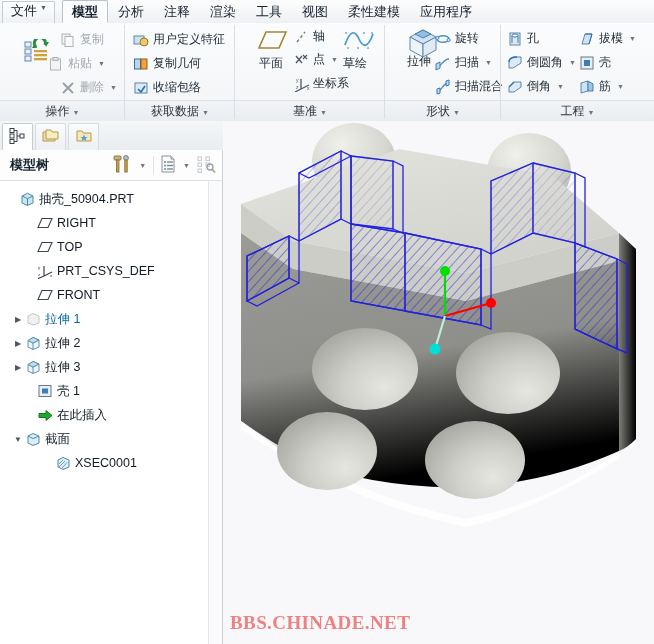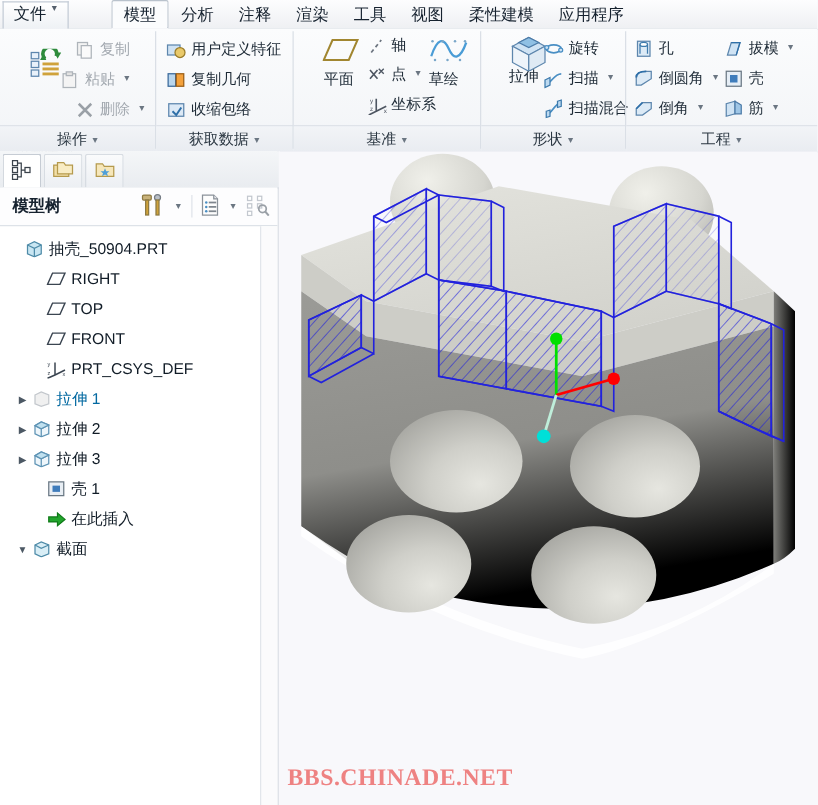--- a/index.html
+++ b/index.html
@@ -26,23 +26,23 @@
     background:linear-gradient(#ffffff,#eef1f5);
     font-size:13px;color:#14212e;
   }
   .file-btn .car{font-size:7px;color:#55606c;transform:translateY(2px);}
   .mtabs{display:flex;align-items:flex-end;margin-left:7px;}
   .mtab{
     height:20px;padding:0 9px;display:flex;align-items:center;
     font-size:13px;color:#16222f;border:1px solid transparent;
   }
   .mtab.active{
-    font-weight:normal;background:#fbfcfd;
+    font-weight:bold;background:#fbfcfd;
     border:1px solid #b9c2cc;border-bottom:1px solid #fbfcfd;
-    height:21px;border-radius:2px 2px 0 0;margin-left:27px;
+    height:21px;border-radius:2px 2px 0 0;
   }
 
   
   .ribbon{
     position:absolute;left:0;top:23px;width:654px;height:98px;
     background:linear-gradient(#fbfcfd,#f2f4f7);
     border-bottom:1px solid #c3cad3;
   }
   .rgroup{position:absolute;top:0;height:98px;}
   .rgroup .gbody{height:76px;position:relative;}
@@ -528,40 +528,40 @@
           <svg width="16" height="12" viewBox="0 0 16 12">
             <path d="M5 1.5 L15 1.5 L11 10.5 L1 10.5 Z" fill="none" stroke="#3b4551" stroke-width="1.1"></path>
           </svg>
           </span>
         <span class="tlbl">TOP</span>
       </div>
 
       <div class="trow" style="padding-left:24px;">
         <span class="arw"></span>
         <span class="tico">
-          <svg width="16" height="12" viewBox="0 0 16 12">
-            <path d="M5 1.5 L15 1.5 L11 10.5 L1 10.5 Z" fill="none" stroke="#3b4551" stroke-width="1.1"></path>
-          </svg>
-          </span>
-        <span class="tlbl">FRONT</span>
-      </div>
-
-      <div class="trow" style="padding-left:24px;">
-        <span class="arw"></span>
-        <span class="tico">
           <svg width="17" height="15" viewBox="0 0 17 15">
             <path d="M7 12 L7 2 M7 12 L15 8 M7 12 L1 14.6" stroke="#3b4551" stroke-width="1.2" fill="none"></path>
             <text x="1" y="5" font-size="4.4" fill="#3b4551">y</text>
             <text x="1" y="12" font-size="4.4" fill="#3b4551">z</text>
             <text x="13" y="13" font-size="4.4" fill="#3b4551">x</text>
           </svg>
           </span>
         <span class="tlbl">PRT_CSYS_DEF</span>
       </div>
 
+      <div class="trow" style="padding-left:24px;">
+        <span class="arw"></span>
+        <span class="tico">
+          <svg width="16" height="12" viewBox="0 0 16 12">
+            <path d="M5 1.5 L15 1.5 L11 10.5 L1 10.5 Z" fill="none" stroke="#3b4551" stroke-width="1.1"></path>
+          </svg>
+          </span>
+        <span class="tlbl">FRONT</span>
+      </div>
+
       <div class="trow dim" style="padding-left:12px;">
         <span class="arw">▶</span>
         <span class="tico">
           <svg width="15" height="14" viewBox="0 0 15 14">
             <path d="M2 4 L7 1.5 L13 4 L13 11 L7 13 L2 11 Z" fill="#f0f0f0" stroke="#c3c7cc"></path>
           </svg>
           </span>
         <span class="tlbl">拉伸 1</span>
       </div>
 
@@ -614,20 +614,30 @@
         <span class="arw">▼</span>
         <span class="tico">
           <svg width="15" height="14" viewBox="0 0 15 14">
             <path d="M2 4 L7 1.5 L13 4 L13 11 L7 13.5 L2 11 Z" fill="#d9eef6" stroke="#4e8ba8"></path>
             <path d="M2 4 L7 6.6 L13 4" fill="none" stroke="#4e8ba8"></path>
           </svg>
           </span>
         <span class="tlbl">截面</span>
       </div>
 
+      <div class="trow" style="padding-left:42px;">
+        <span class="arw"></span>
+        <span class="tico">
+          <svg width="15" height="14" viewBox="0 0 15 14">
+            <path d="M2 4 L7 1.5 L13 4 L13 11 L7 13.5 L2 11 Z" fill="#e2eef6" stroke="#4e8ba8"></path>
+            <path d="M3 8 L7 4 M3 11 L9 5 M6 12 L11 6.5" stroke="#5f93b5" stroke-width=".9"></path>
+          </svg>
+          </span>
+        <span class="tlbl">XSEC0001</span>
+      </div>
     </div>
 
     <div class="vscroll"></div>
   </div>
 
   <div class="viewport">
 
     <svg class="model" viewBox="0 0 431 470">
       <defs>
         <linearGradient id="frontFace" x1="0" y1="0" x2="0.25" y2="1">

